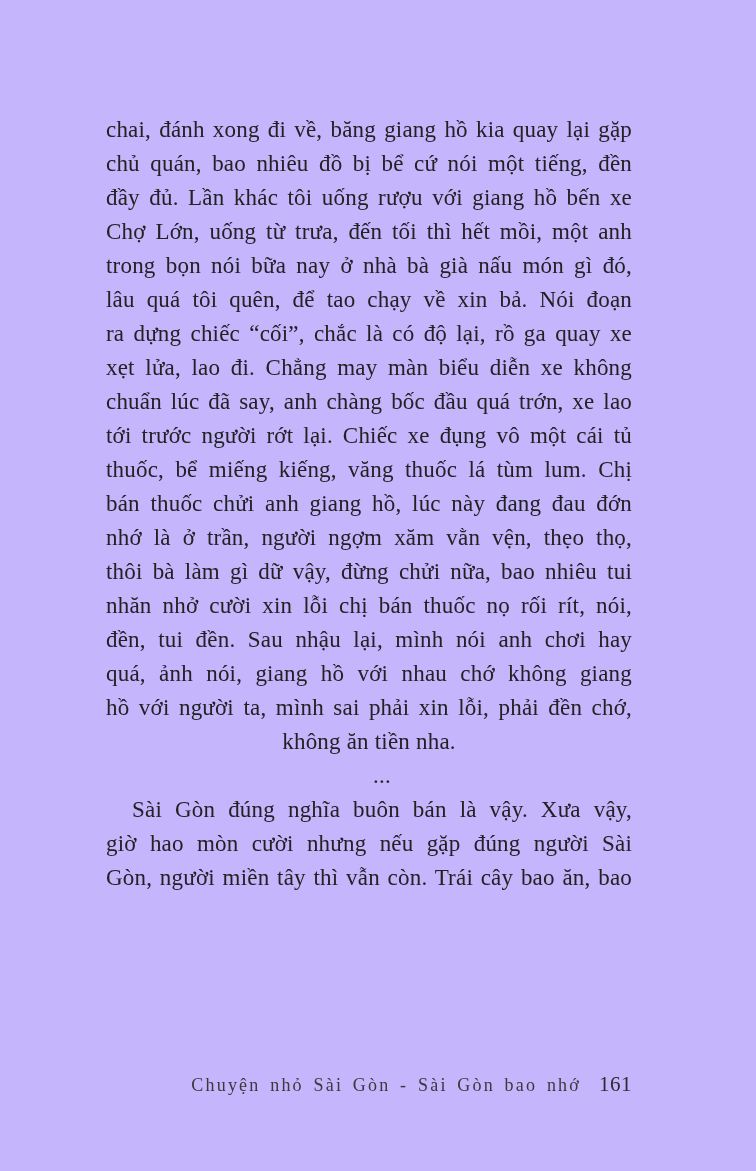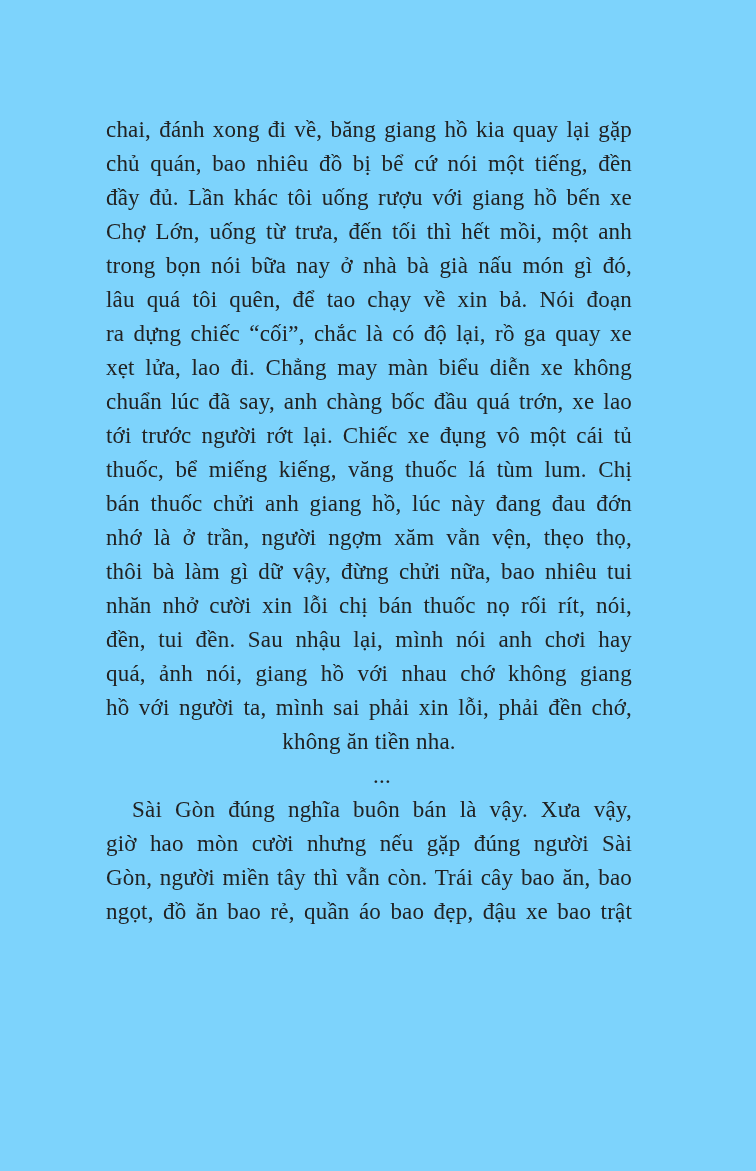--- a/index.html
+++ b/index.html
@@ -10,21 +10,21 @@
     width: 756px;
     height: 1171px;
     position: relative;
     background: #fdfdfd;
     font-family: "Liberation Serif", "DejaVu Serif", serif;
     overflow: hidden;
   }
   .page {
     position: absolute;
     inset: 0;
-    background: #7dd3fc;
+    background: #c4b5fd;
   }
   .text-block {
     position: absolute;
     left: 106px;
     top: 113px;
     width: 526px;
     font-size: 23px;
     line-height: 34px;
     color: #222222;
     letter-spacing: 0.2px;
@@ -85,17 +85,20 @@
     <div class="line j">thôi bà làm gì dữ vậy, đừng chửi nữa, bao nhiêu tui</div>
     <div class="line j">nhăn nhở cười xin lỗi chị bán thuốc nọ rối rít, nói,</div>
     <div class="line j">đền, tui đền. Sau nhậu lại, mình nói anh chơi hay</div>
     <div class="line j">quá, ảnh nói, giang hồ với nhau chớ không giang</div>
     <div class="line j">hồ với người ta, mình sai phải xin lỗi, phải đền chớ,</div>
     <div class="line">không ăn tiền nha.</div>
     <div class="line indent">...</div>
     <div class="line j indent">Sài Gòn đúng nghĩa buôn bán là vậy. Xưa vậy,</div>
     <div class="line j">giờ hao mòn cười nhưng nếu gặp đúng người Sài</div>
     <div class="line j">Gòn, người miền tây thì vẫn còn. Trái cây bao ăn, bao</div>
-    <div class="line j">ngọt, đồ ăn bao rẻ, quần áo bao đẹp, đậu xe bao trật</div>
   </div>
 
+  <div class="footer">
+    <span class="running-title">Chuyện nhỏ Sài Gòn - Sài Gòn bao nhớ</span>
+    <span class="page-number">161</span>
+  </div>
 
 </div>
 
 </body></html>

